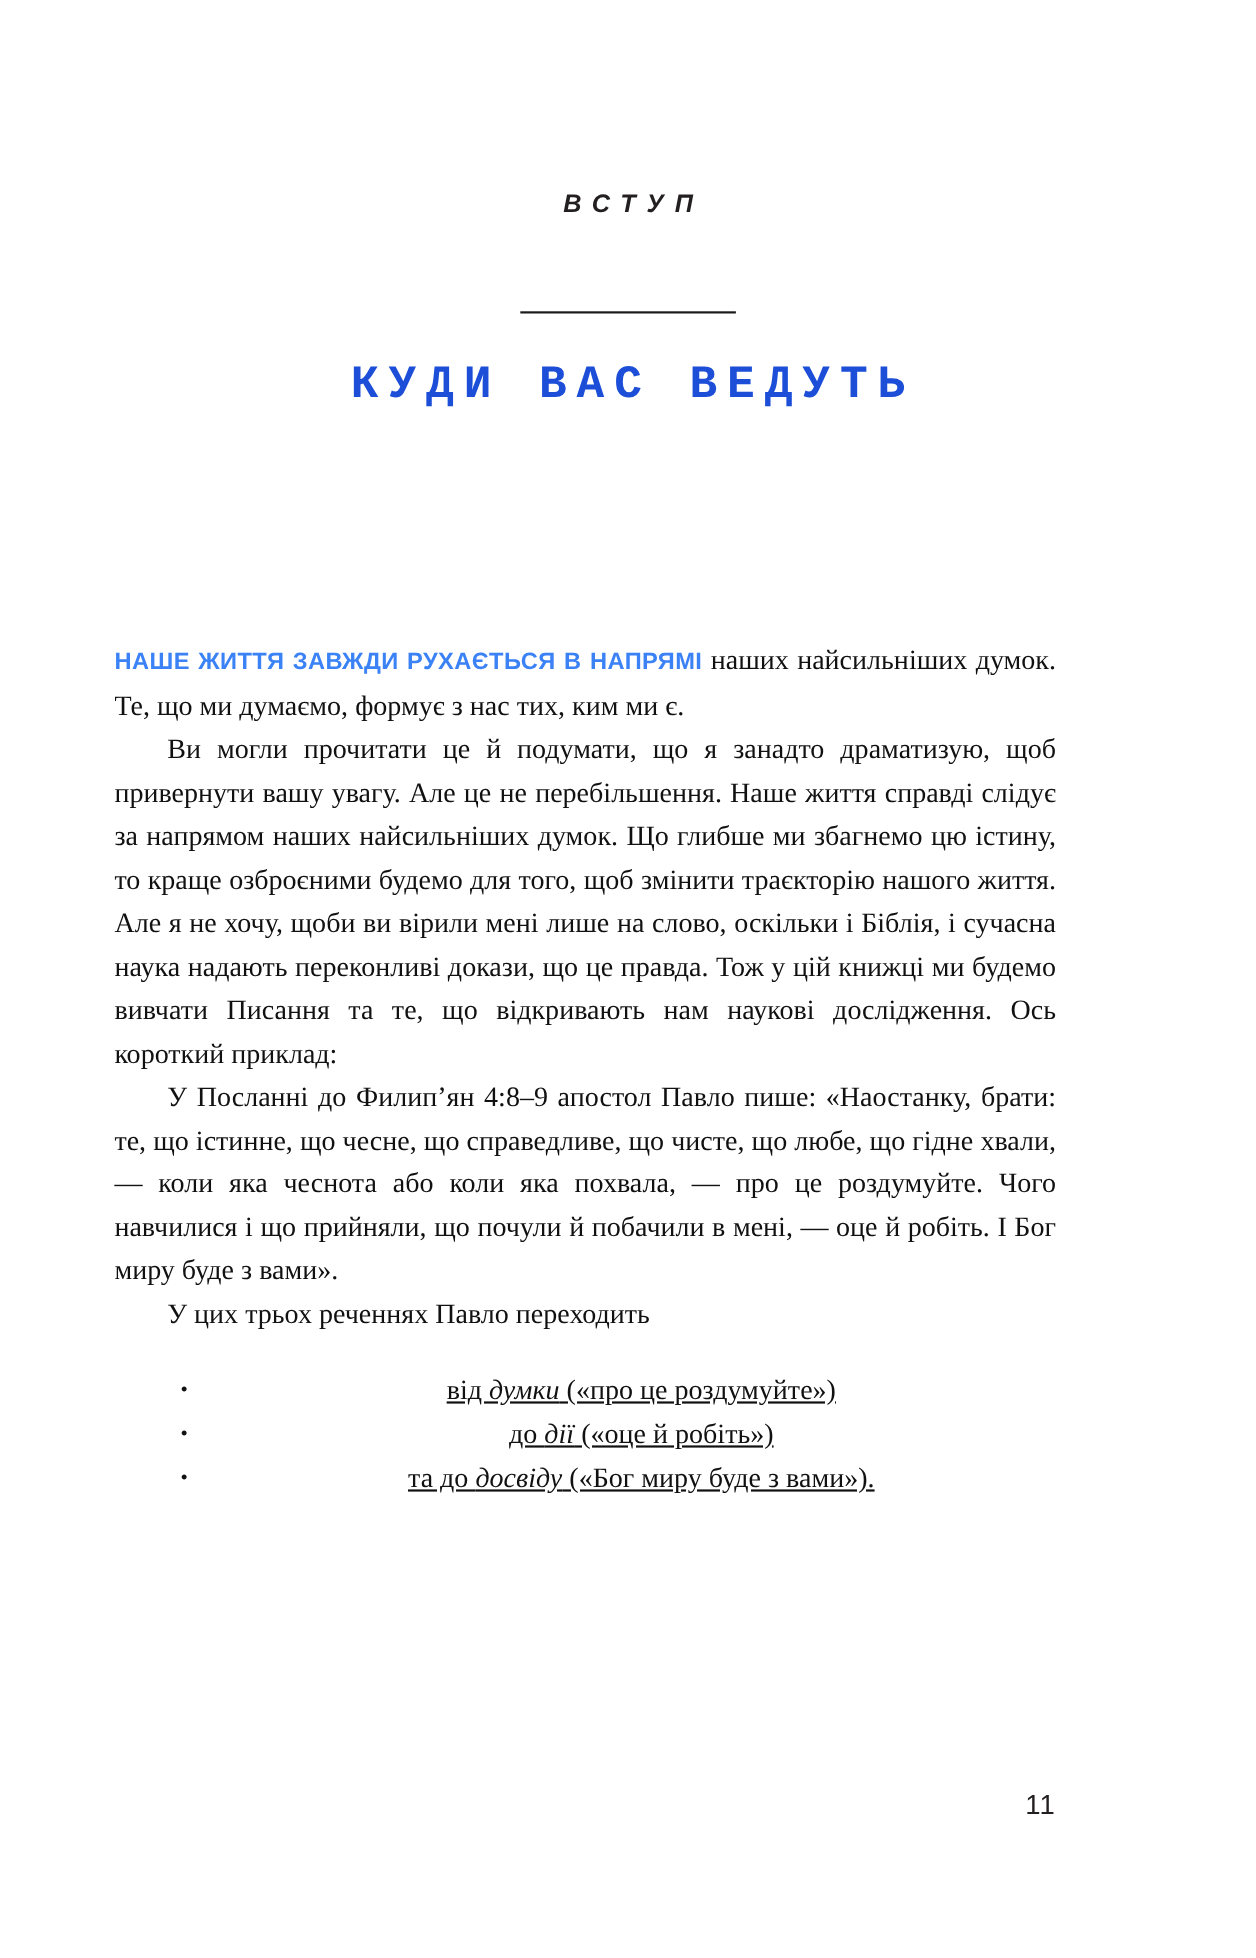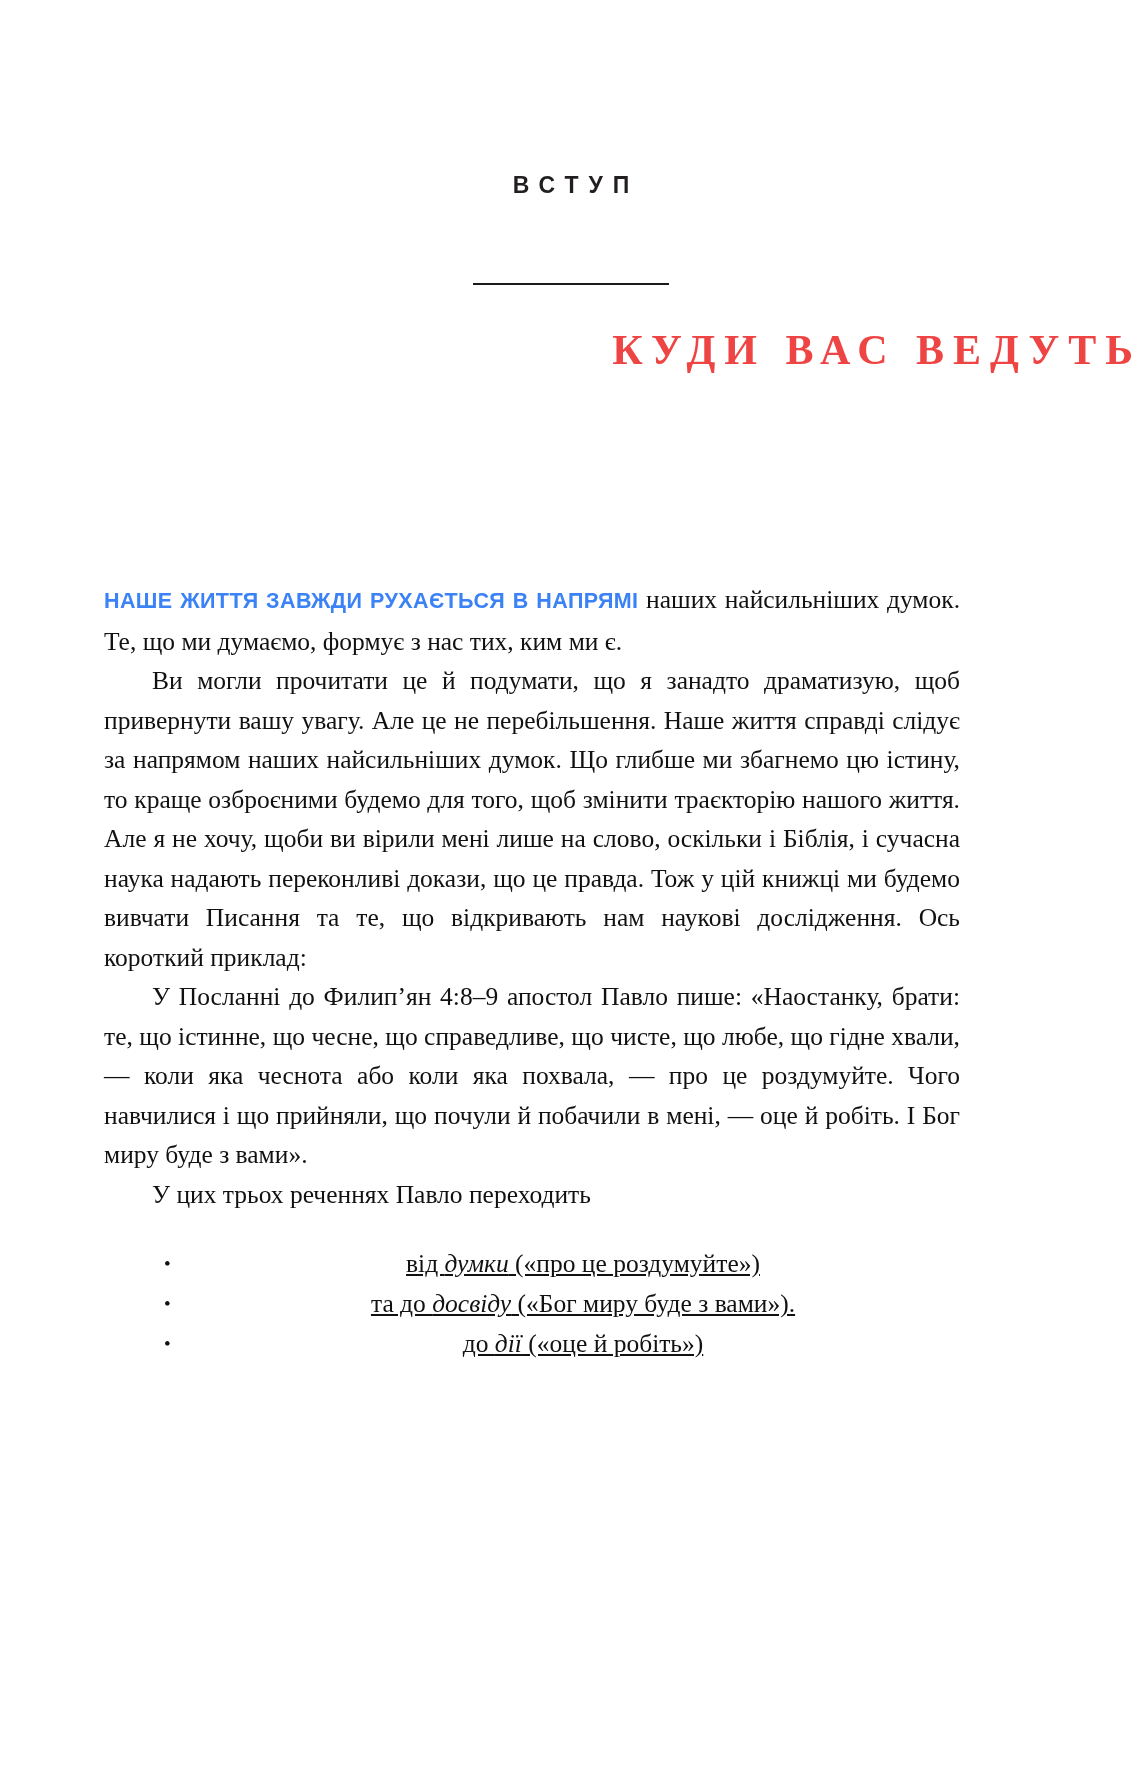--- a/index.html
+++ b/index.html
@@ -23,20 +23,21 @@
     top: 172px;
     left: 0;
     width: 100%;
     text-align: center;
     font-family: "Liberation Sans", sans-serif;
     font-weight: 700;
     font-size: 23px;
     letter-spacing: 10px;
     color: #231f20;
     text-indent: 10px;
+    font-style: italic;
   }
 
   
   .rule-wrap {
     position: absolute;
     top: 283px;
     left: 0;
     width: 100%;
     display: flex;
     justify-content: center;
@@ -46,27 +47,27 @@
     height: 2px;
     background: #1a1a1a;
   }
 
   
   .title {
     position: absolute;
     top: 292px;
     left: 0;
     width: 100%;
-    text-align: right;
-    font-family: Liberation Serif, serif;
+    text-align: center;
+    font-family: Liberation Mono, monospace;
     font-weight: 700;
     font-size: 42px;
     line-height: 1.45;
     letter-spacing: 9px;
-    color: #ef4444;
+    color: #1d4ed8;
   }
   .title .tline {
     display: block;
     text-indent: 9px;
   }
 
   
   .body-col {
     position: absolute;
     top: 580px;
@@ -157,21 +158,22 @@
     <p><span class="lead-caps">НАШЕ ЖИТТЯ ЗАВЖДИ РУХАЄТЬСЯ В НАПРЯМІ</span><span> наших найсильніших думок. Те, що ми думаємо, формує з нас тих, ким ми є.</span></p>
 
     <p class="indent">Ви могли прочитати це й подумати, що я занадто драматизую, щоб привернути вашу увагу. Але це не перебільшення. Наше життя справді слідує за напрямом наших найсильніших думок. Що глибше ми збагнемо цю істину, то краще озброєними будемо для того, щоб змінити траєкторію нашого життя. Але я не хочу, щоби ви вірили мені лише на слово, оскільки і Біблія, і сучасна наука надають переконливі докази, що це правда. Тож у цій книжці ми будемо вивчати Писання та те, що відкривають нам наукові дослідження. Ось короткий приклад:</p>
 
     <p class="indent">У Посланні до Филип’ян 4:8–9 апостол Павло пише: «Наостанку, брати: те, що істинне, що чесне, що справедливе, що чисте, що любе, що гідне хвали, — коли яка чеснота або коли яка похвала, — про це роздумуйте. Чого навчилися і що прийняли, що почули й побачили в мені, — оце й робіть. І Бог миру буде з вами».</p>
 
     <p class="indent">У цих трьох реченнях Павло переходить</p>
 
     <ul class="bullets">
       <li><span>від </span><span class="italic">думки</span><span> («про це роздумуйте»)</span></li>
+      <li><span>до </span><span class="italic">дії</span><span> («оце й робіть»)</span></li>
       <li><span>та до </span><span class="italic">досвіду</span><span> («Бог миру буде з вами»).</span></li>
-      <li><span>до </span><span class="italic">дії</span><span> («оце й робіть»)</span></li>
     </ul>
 
 
   </div>
 
+  <div class="folio">11</div>
 
 </div>
 
 </body></html>

